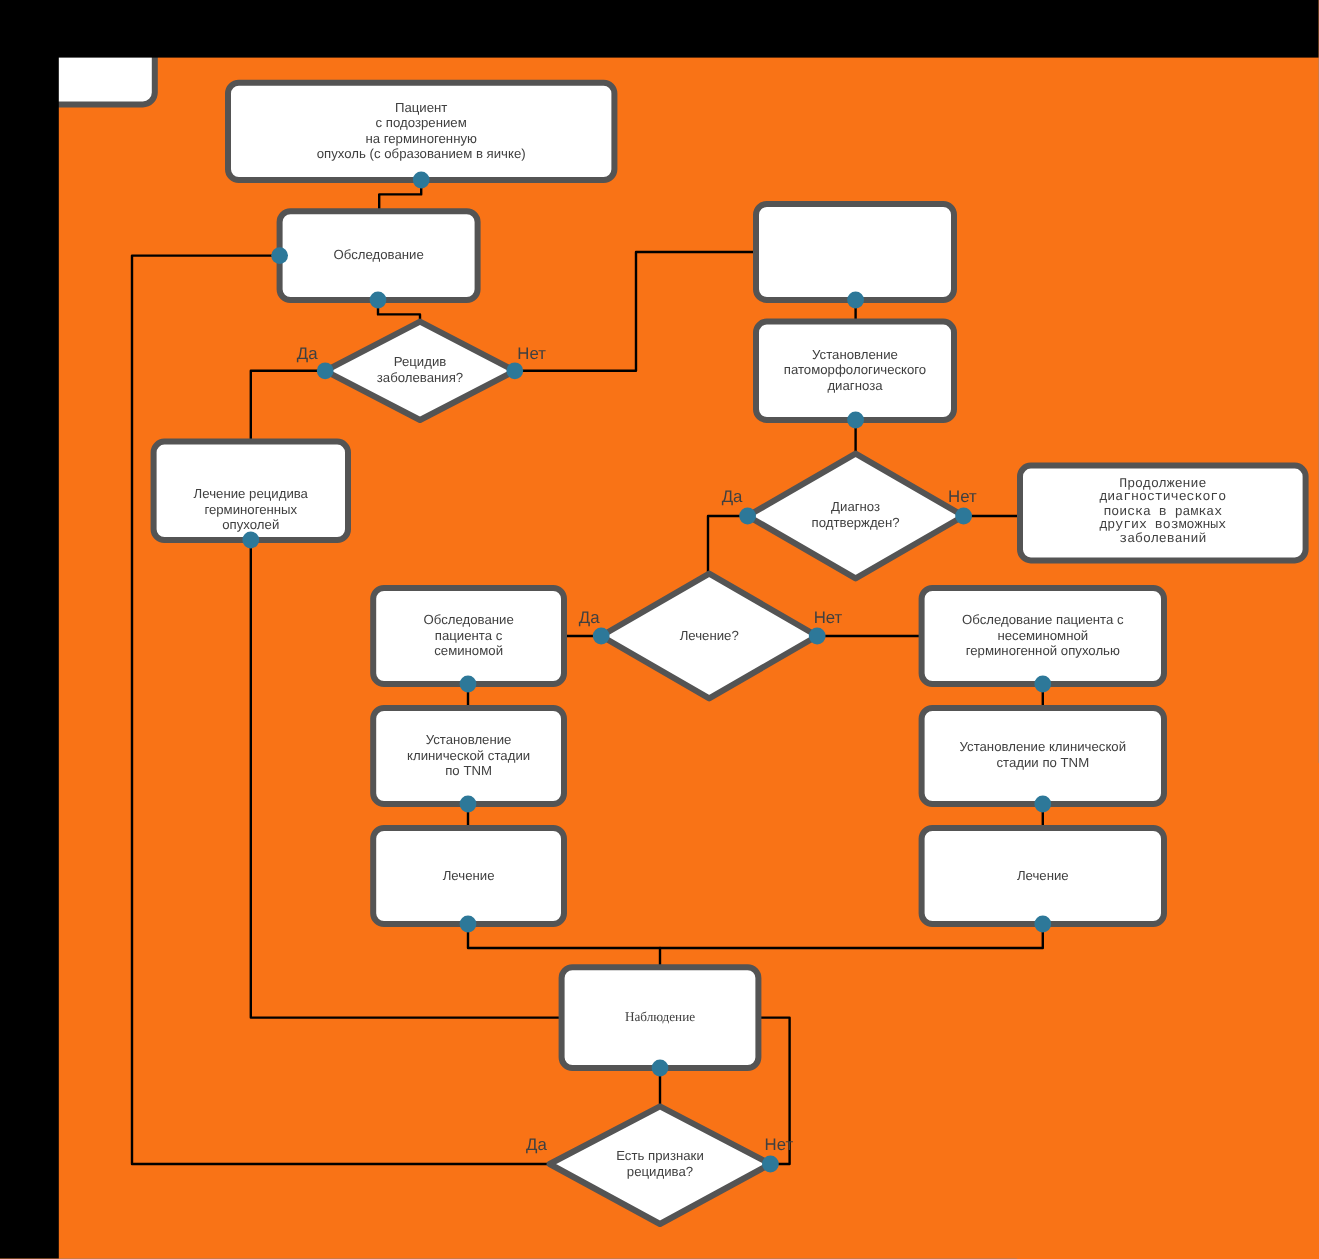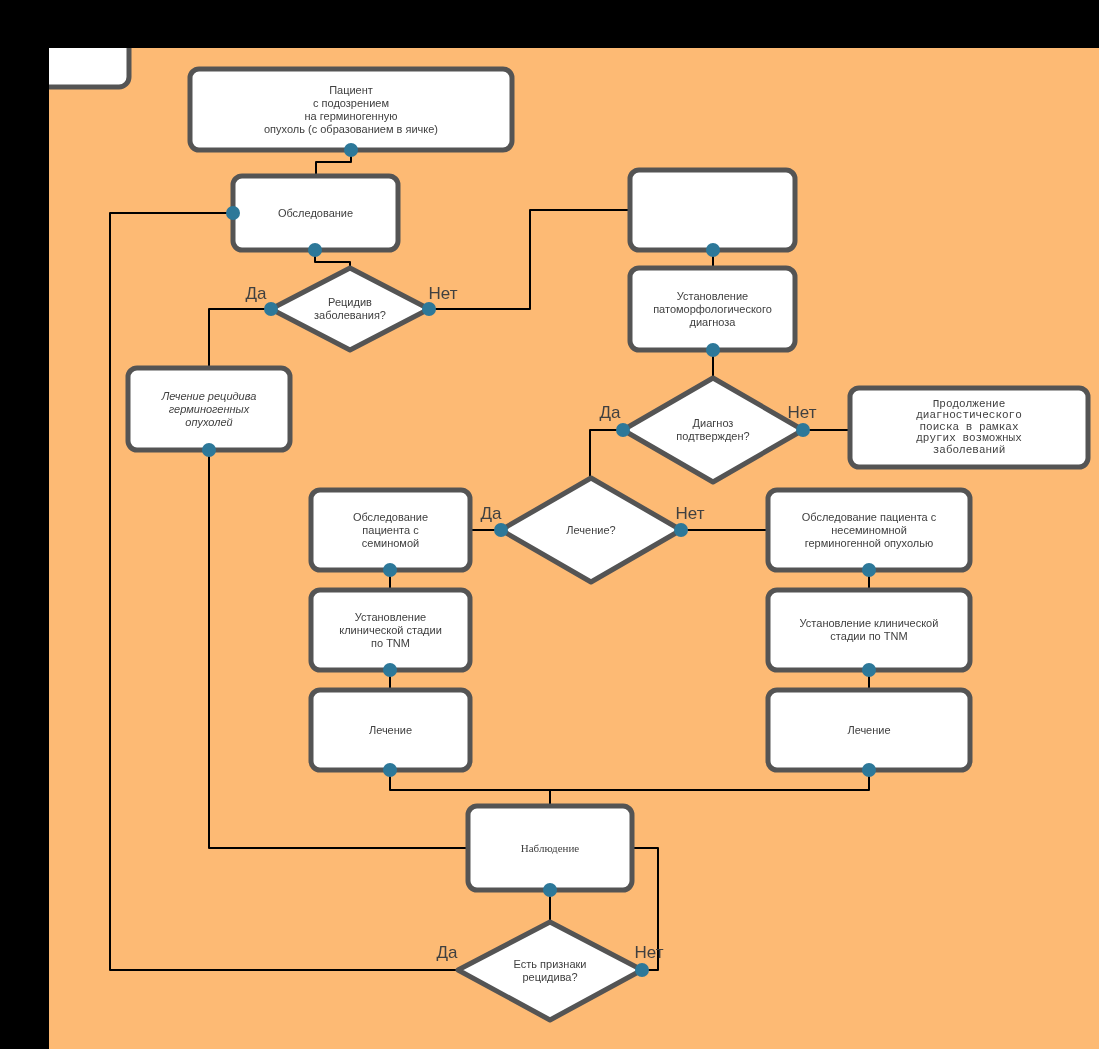--- a/index.html
+++ b/index.html
@@ -1,38 +1,38 @@
 <!DOCTYPE html>
 <html><head>
 <meta charset="utf-8">
 <style>
   html,body{margin:0;padding:0;background:#888;}
   .stage{
     position:relative;
     width:1099px;height:1049px;
-    background:#fdba74;
+    background:#f97316;
     overflow:hidden;
     font-family:"Liberation Sans", sans-serif;
   }
   .stage svg{position:absolute;left:0;top:0;}
   .node-label{
     position:absolute;
     display:flex;align-items:center;justify-content:center;
     text-align:center;
     white-space:pre-line;
     font-size:11px;line-height:13px;
     color:#404040;
     pointer-events:none;
   }
   .edge-label{
     position:absolute;
     display:flex;align-items:center;justify-content:center;
     height:14px;
     text-align:center;
-    font-size:17px;line-height:14px;
+    font-size:14px;line-height:14px;
     color:#404040;
     pointer-events:none;
   }
 </style>
 </head>
 <body>
 
 <div class="stage">
 
   <svg width="1099" height="1049" viewBox="0 0 1099 1049">
@@ -109,21 +109,21 @@
     </g>
   </svg>
 
   <div class="node-label" style="left:190px;top:69px;width:322px;height:81px;">Пациент
 с подозрением
 на герминогенную
 опухоль (с образованием в яичке)</div>
   <div class="node-label" style="left:233px;top:176px;width:165px;height:74px;">Обследование</div>
   <div class="node-label" style="left:271px;top:268px;width:158px;height:82px;">Рецидив
 заболевания?</div>
-  <div class="node-label" style="left:128px;top:368px;width:162px;height:82px;font-style:italic;">Лечение рецидива
+  <div class="node-label" style="left:128px;top:384px;width:162px;height:82px;">Лечение рецидива
 герминогенных
 опухолей</div>
   <div class="node-label" style="left:630px;top:268px;width:165px;height:82px;">Установление
 патоморфологического
 диагноза</div>
   <div class="node-label" style="left:623px;top:378px;width:180px;height:104px;">Диагноз
 подтвержден?</div>
   <div class="node-label" style="left:850px;top:388px;width:238px;height:79px;line-height:11.5px;font-family:Liberation Mono, monospace;">Продолжение
 диагностического
 поиска в рамках

